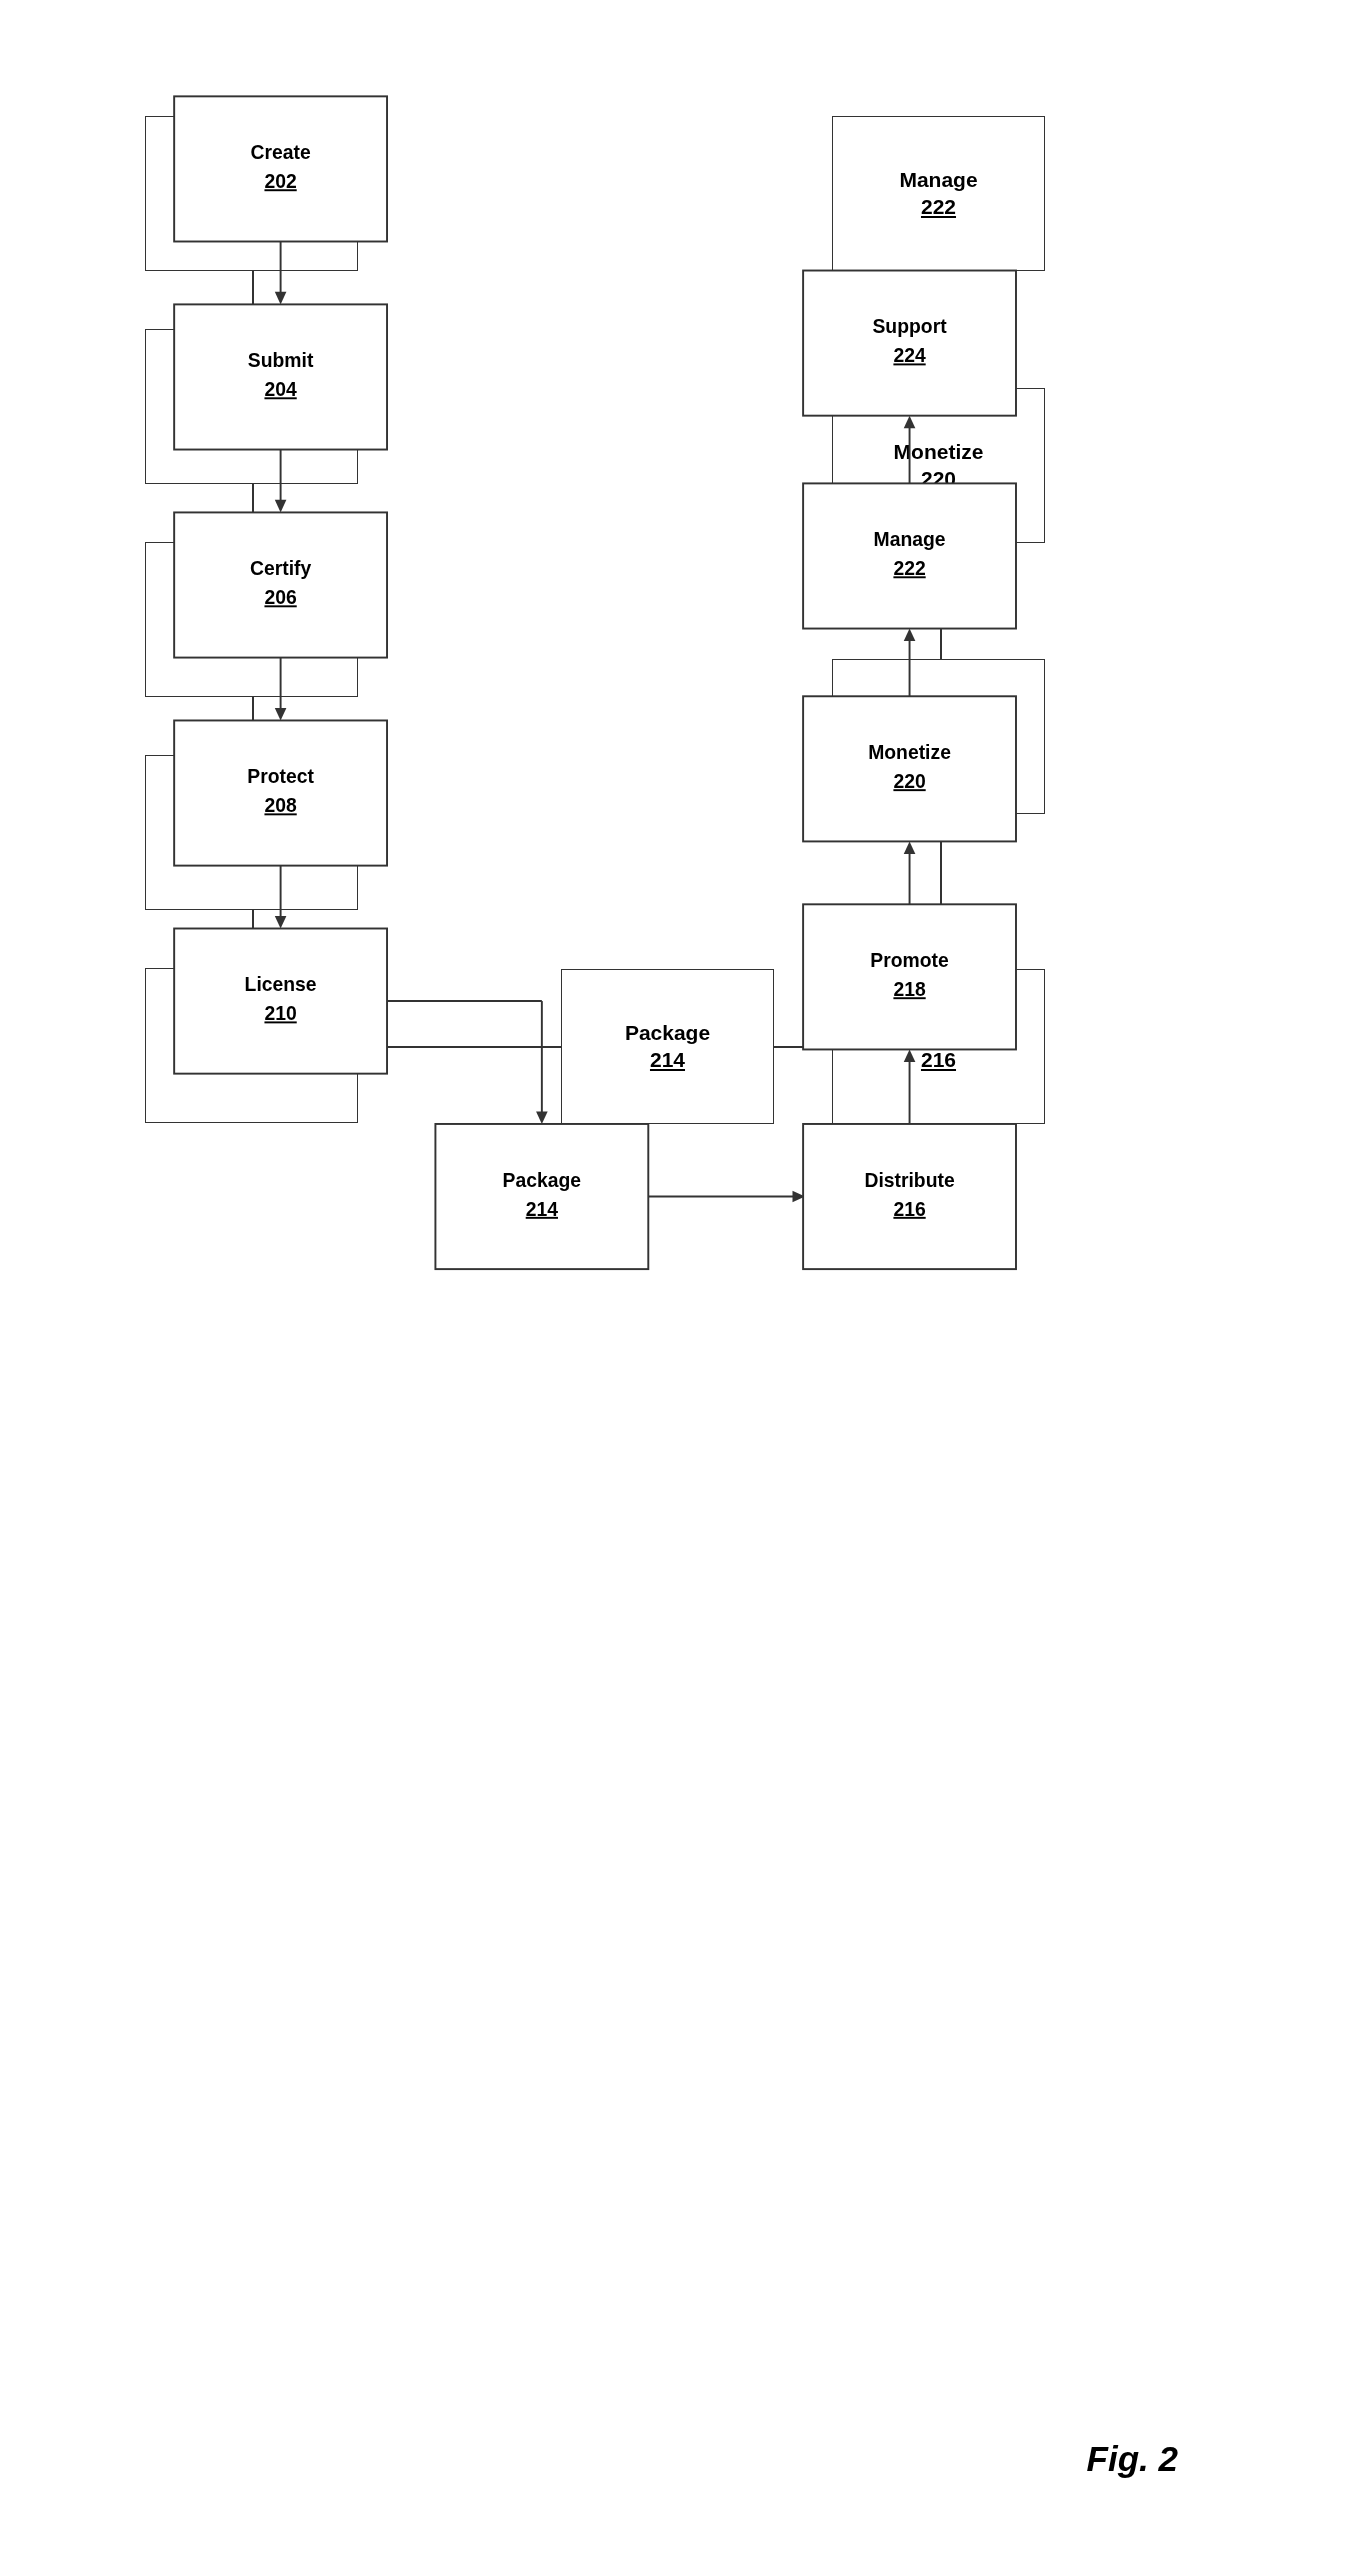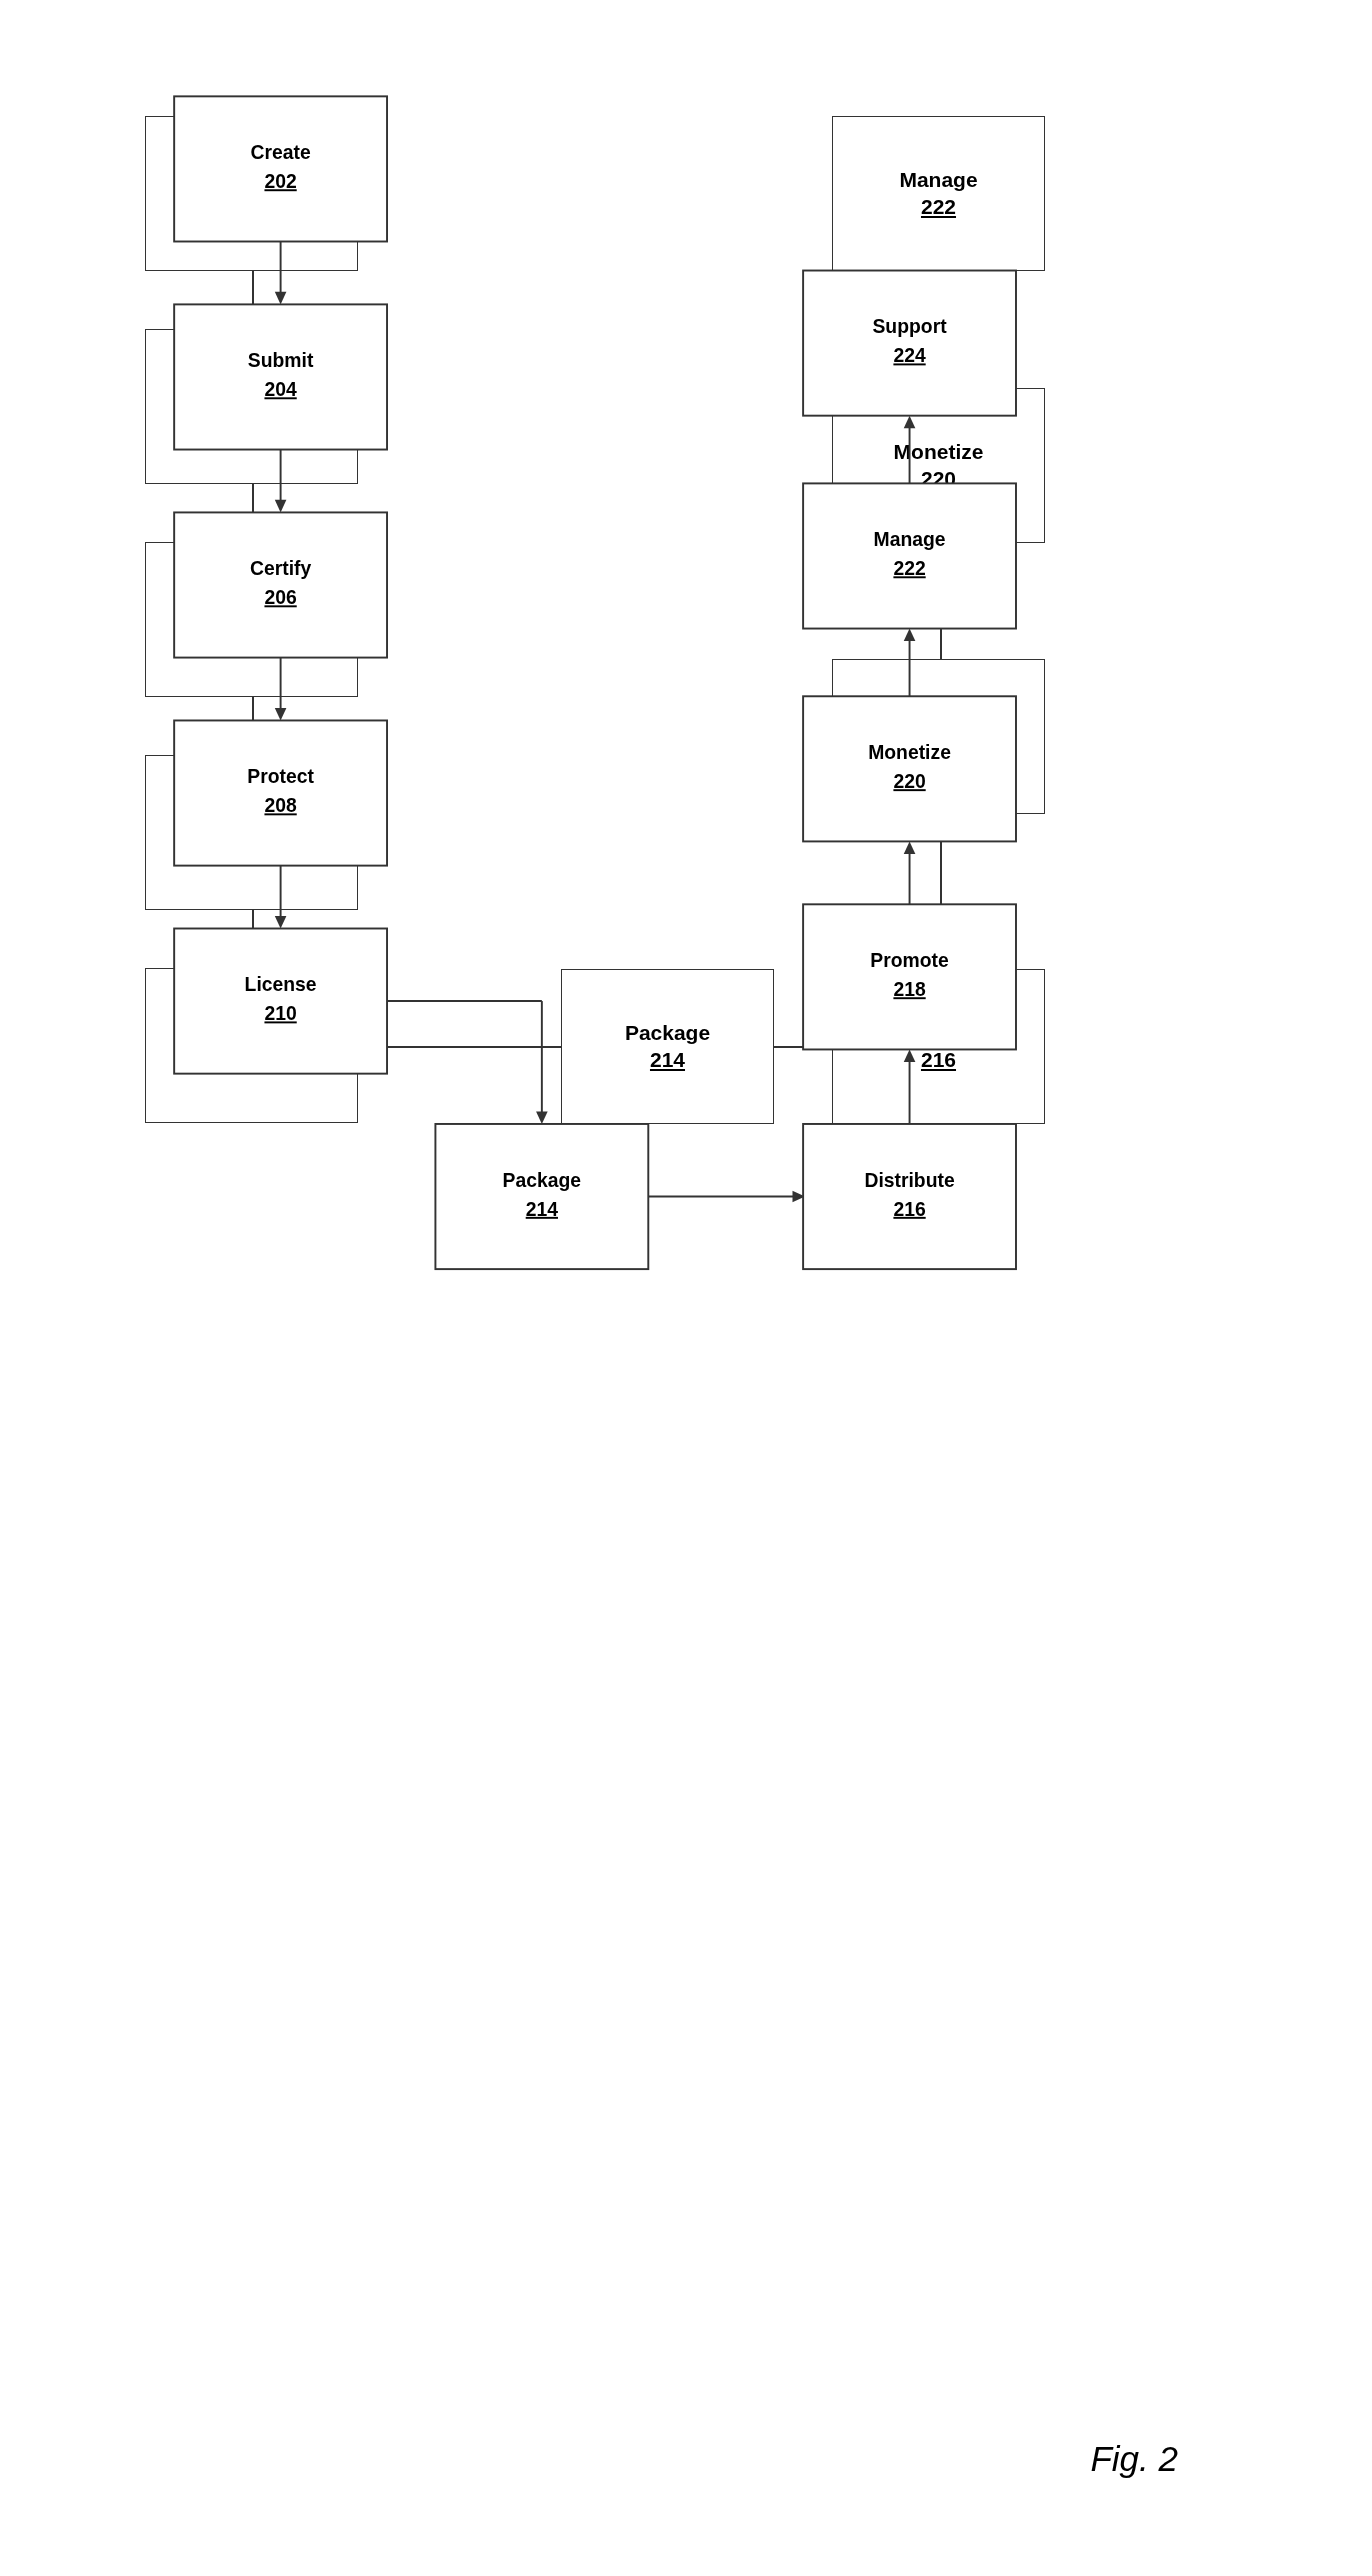--- a/index.html
+++ b/index.html
@@ -242,14 +242,14 @@
 
   <line x1="880" y1="420" x2="880" y2="360" stroke="#333" stroke-width="2"></line>
   <polygon points="874,363 886,363 880,350" fill="#333"></polygon>
 
   <rect x="770" y="200" width="220" height="150" fill="white" stroke="#333" stroke-width="2"></rect>
   <text x="880" y="265" text-anchor="middle" font-family="Arial" font-size="20" font-weight="bold" fill="#000">Support</text>
   <text x="880" y="295" text-anchor="middle" font-family="Arial" font-size="20" font-weight="bold" fill="#000" text-decoration="underline">224</text>
 
 </svg>
 
-<div style="position:absolute; bottom:97px; right:194px; font-size:35px; font-weight:normal; font-style:italic; color:#000;">Fig. 2</div>
+<div style="position:absolute; bottom:97px; right:194px; font-size:35px; font-weight:bold; font-style:italic; color:#000;">Fig. 2</div>
 
 
 </body></html>

